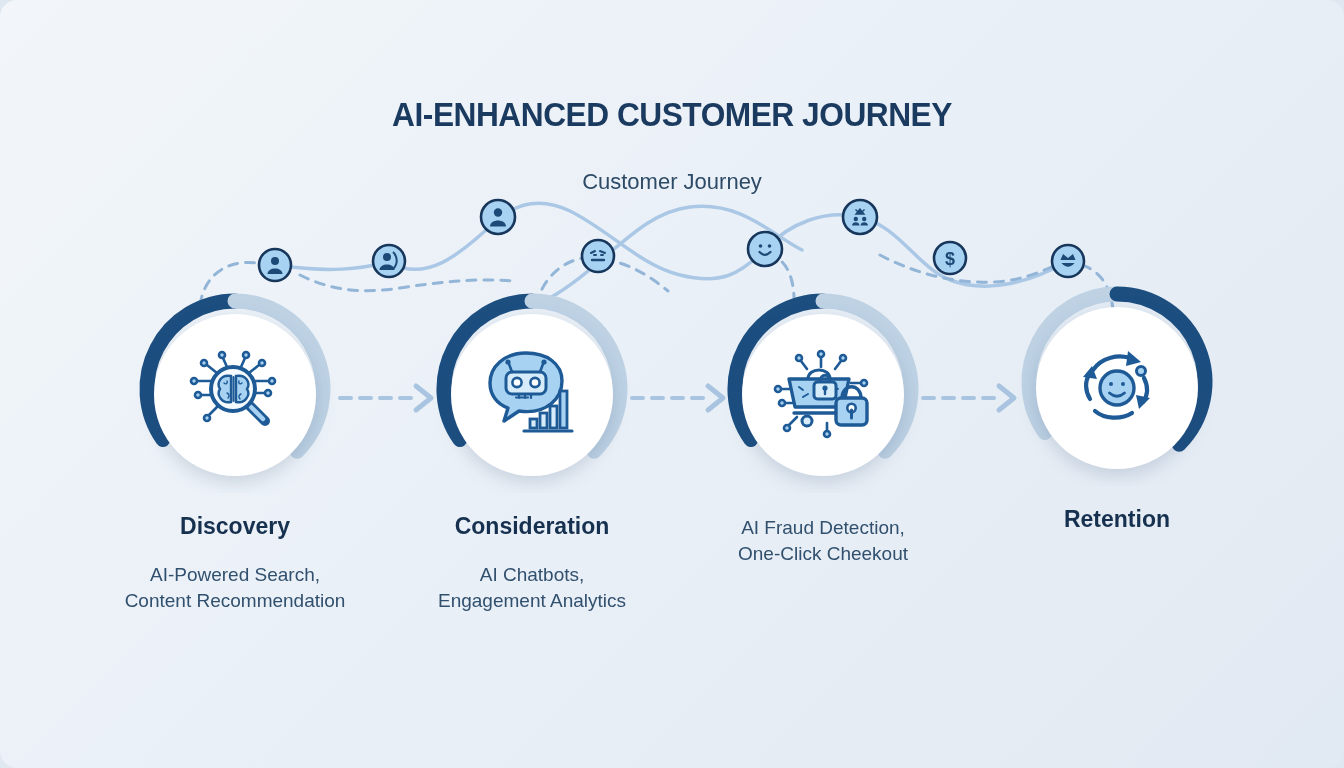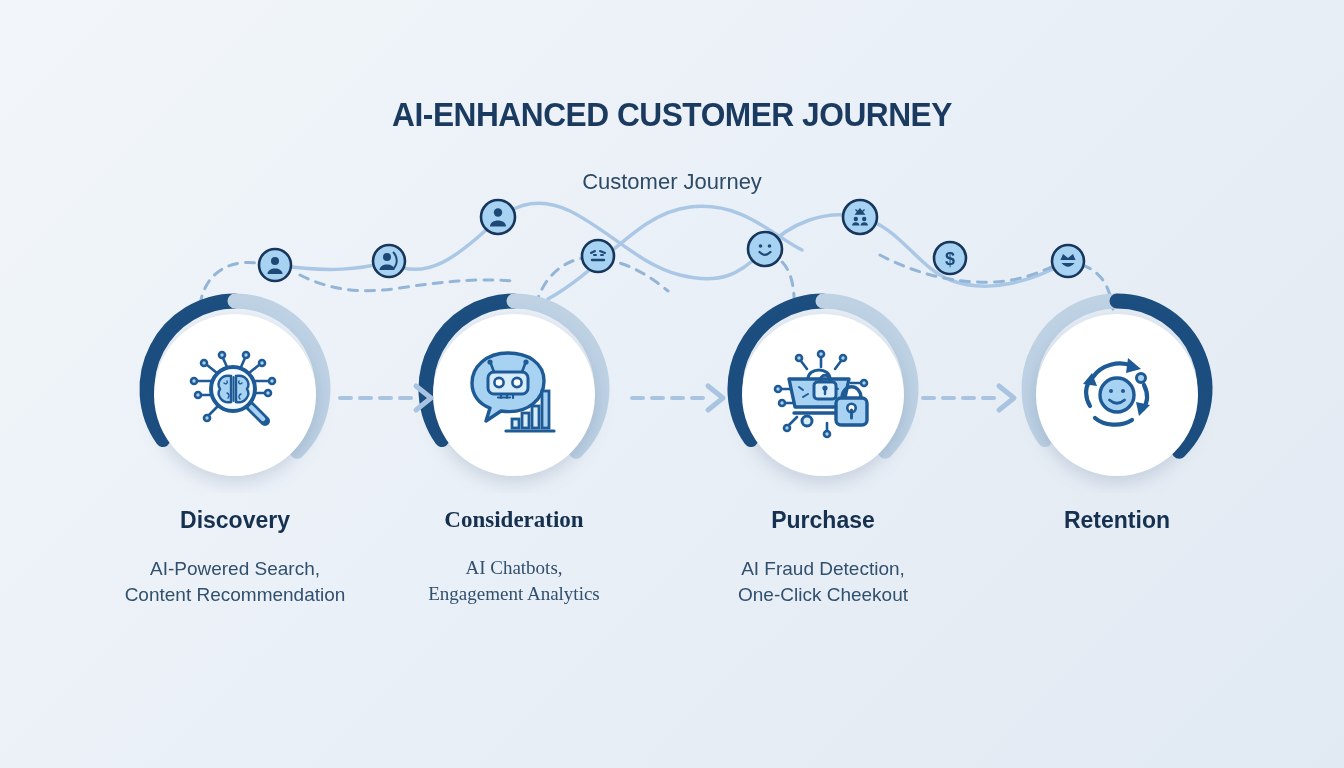--- a/index.html
+++ b/index.html
@@ -1,27 +1,27 @@
 <!DOCTYPE html>
 <html><head>
 <meta charset="utf-8">
 <style>
   html,body{margin:0;padding:0;}
   body{font-family:"Liberation Sans",sans-serif;background:#dfe7f0;}
   .frame{position:relative;width:1344px;height:768px;overflow:hidden;
-         background:linear-gradient(135deg,#f2f6fa 0%,#eaf0f7 45%,#e1e9f2 100%);}
+         background:linear-gradient(135deg,#f2f6fa 0%,#eaf0f7 45%,#e1e9f2 100%);border-radius:17px;}
   .page-title{position:absolute;top:96px;left:0;width:100%;text-align:center;margin:0;
     font-size:33px;font-weight:700;letter-spacing:-0.5px;color:#1b3a5f;
     transform:scaleX(0.96);}
   .journey-subtitle{position:absolute;top:169px;left:0;width:100%;text-align:center;
     font-size:22px;font-weight:400;color:#2d4a66;}
   .decor-svg{position:absolute;top:195px;left:0;}
   .stage{position:absolute;width:300px;text-align:center;}
   .stage svg.ring{display:block;margin:0 auto;}
-  .stage-name{font-size:23px;font-weight:700;color:#16314f;margin-top:14px;}
+  .stage-name{font-size:23px;font-weight:700;color:#16314f;margin-top:20px;}
   .stage-desc{font-size:19px;color:#31506e;margin-top:22px;line-height:1.35;white-space:pre-line;}
   .flow-arrow{position:absolute;}
   .ring-dark{stroke:#1c4e80;}
   .ring-light{stroke:#bed2e4;}
   .ln{stroke:#1d5a96;fill:none;stroke-linecap:round;stroke-linejoin:round;}
 </style>
 </head>
 <body>
 
 <div class="frame">
@@ -131,21 +131,21 @@
         <g class="ln" stroke-width="1.4">
           <path d="M -11 -8 c 2 2 4 0 3 -2 M -8 2 c 2 1 3 3 1 5 M 7 -8 c -2 2 -4 0 -3 -2 M 6 3 c -2 1 -3 3 -1 5"></path>
         </g>
       </g>
     </svg>
     <div class="stage-name">Discovery</div>
     <div class="stage-desc">AI-Powered Search,
 Content Recommendation</div>
   </div>
 
-  <div class="stage" style="left:364px;top:293px;font-family:Liberation Serif, serif;">
+  <div class="stage" style="left:382px;top:293px;">
     <svg class="ring" width="200" height="200" viewBox="0 0 200 200">
       <path class="ring-dark" d="M 100 8 A 88 88 0 0 0 27.9 146.5" fill="none" stroke-width="15" stroke-linecap="round"></path>
       <path class="ring-light" d="M 100 8 A 88 88 0 0 1 162.2 158.2" fill="none" stroke-width="15" stroke-linecap="round"></path>
       <circle cx="100" cy="102" r="81" fill="#ffffff" style="filter:drop-shadow(0 6px 9px rgba(40,70,110,0.18));"></circle>
       <g transform="translate(96,96)">
         <path d="M -2 -36 C -24 -36 -38 -22 -38 -6 C -38 6 -31 15 -20 19 L -24 32 L -9 22 C 20 26 34 8 34 -8 C 34 -26 18 -36 -2 -36 Z" fill="#a8d2f2" stroke="#1d5a96" stroke-width="3.4" stroke-linejoin="round"></path>
         <rect x="-22" y="-17" width="40" height="22" rx="6" fill="#d6ecfb" stroke="#1d5a96" stroke-width="3"></rect>
         <circle cx="-11" cy="-6.5" r="4.6" fill="#ffffff" stroke="#1d5a96" stroke-width="2.6"></circle>
         <circle cx="7" cy="-6.5" r="4.6" fill="#ffffff" stroke="#1d5a96" stroke-width="2.6"></circle>
         <g class="ln" stroke-width="2.2">
@@ -200,26 +200,25 @@
         <rect x="-7" y="-9" width="22" height="17" rx="3.5" fill="#d6ecfb" stroke="#1d5a96" stroke-width="3"></rect>
         <path d="M -1 -9 C -1 -18 9 -18 9 -9" fill="none" stroke="#1d5a96" stroke-width="3"></path>
         <circle cx="4" cy="-3" r="2.6" fill="#1d5a96"></circle>
           <path class="ln" d="M 4 -2 V 3" stroke-width="2.4"></path>
         <rect x="15" y="7" width="31" height="27" rx="5" fill="#a8d2f2" stroke="#1d5a96" stroke-width="3.4"></rect>
         <path d="M 21 7 C 21 -8 40 -8 40 7" fill="none" stroke="#1d5a96" stroke-width="3.4"></path>
         <circle cx="30.5" cy="17" r="4.2" fill="#ffffff" stroke="#1d5a96" stroke-width="2.6"></circle>
         <path class="ln" d="M 30.5 19 V 27" stroke-width="3"></path>
       </g>
     </svg>
-    <div class="stage-name">Purchase</div>
     <div class="stage-desc">AI Fraud Detection,
 One-Click Cheekout</div>
   </div>
 
-  <div class="stage" style="left:967px;top:293px;text-align:center;">
+  <div class="stage" style="left:967px;top:286px;text-align:center;">
     <svg class="ring" width="200" height="200" viewBox="0 0 200 200">
       <path class="ring-light" d="M 100 8 A 88 88 0 0 0 27.9 146.5" fill="none" stroke-width="15" stroke-linecap="round"></path>
       <path class="ring-dark" d="M 100 8 A 88 88 0 0 1 162.2 158.2" fill="none" stroke-width="15" stroke-linecap="round"></path>
       <circle cx="100" cy="102" r="81" fill="#ffffff" style="filter:drop-shadow(0 6px 9px rgba(40,70,110,0.18));"></circle>
       <g transform="translate(100,100)">
         <circle cx="0" cy="2" r="17" fill="#a8d2f2" stroke="#1d5a96" stroke-width="3.4"></circle>
         <circle cx="-6" cy="-2" r="2" fill="#1d5a96"></circle>
         <circle cx="6" cy="-2" r="2" fill="#1d5a96"></circle>
         <path class="ln" d="M -7.5 7 Q 0 13.5 7.5 7" stroke-width="2.8"></path>
         <path class="ln" d="M -24 -16 C -16 -28 2 -33 15 -27" stroke-width="4.2"></path>

